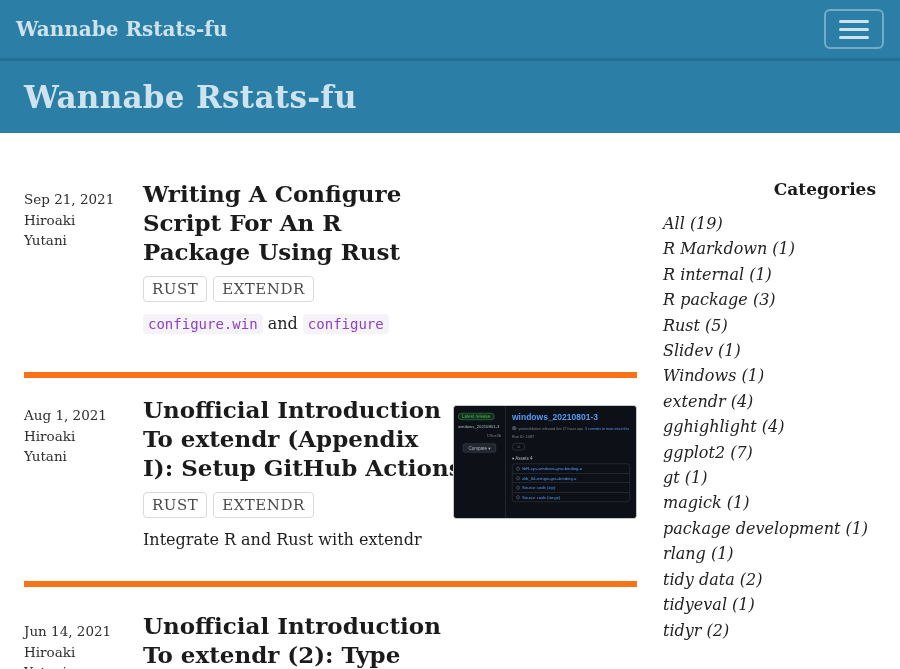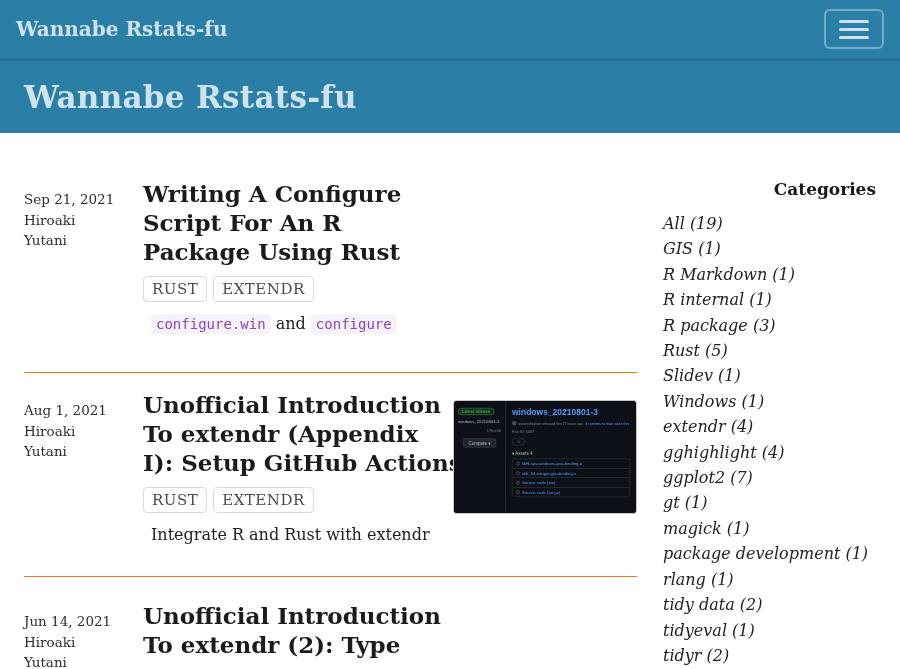--- a/index.html
+++ b/index.html
@@ -20,34 +20,34 @@
   .banner { height:75px; background:#2b7fa7; border-top:3px solid #256f92;
             display:flex; align-items:center; padding:0 24px; }
   .banner h1 { color:#cfe3ee; font-size:31px; font-weight:700; letter-spacing:.3px; }
 
   
   .page { display:flex; padding:46px 24px 0; gap:26px; }
   .posts { width:613px; flex:none; }
   .sidebar { flex:1; }
 
   
-  .post { display:flex; border-bottom:1px solid #f97316; padding:17px 0 36px; }
+  .post { display:flex; border-bottom:6px solid #f97316; padding:17px 0 36px; }
   .post:first-child { padding-top:0; }
   .post.p2 { padding-bottom:29px; }
   .post.p3 { border-bottom:none; padding-top:24px; }
   .pmeta { width:119px; flex:none; padding:10px 24px 0 0; font-size:13.5px;
            line-height:20.5px; color:#2e2e2e; }
   .pbody { flex:1; position:relative; }
   .ptitle { font-weight:700; color:#1b1b1b; margin-bottom:10px; cursor:pointer; }
   .ptitle .tline { font-size:23px; line-height:29px; white-space:nowrap; }
   .tags { display:flex; gap:6px; margin-bottom:10px; }
   .tag { font-size:15px; letter-spacing:.5px; color:#4a4a4a; border:1px solid #d9d9d9;
          border-radius:4px; padding:3px 8px; background:#fff; text-decoration:none;
          cursor:pointer; }
-  .summary { font-size:16px; line-height:24px; color:#1e1e1e;margin-left:8px; }
+  .summary { font-size:16px; line-height:24px; color:#1e1e1e; }
   .summary code { font-family:"DejaVu Sans Mono", monospace; font-size:14px;
                   color:#8d41c4; background:#f5f3f7; padding:2px 5px; border-radius:4px; }
 
   
   .thumb { position:absolute; top:10px; right:0; width:184px; height:114px;
            border:1px solid #c9c9c9; border-radius:4px; overflow:hidden;
            background:#0d1117; cursor:pointer; }
   .gh { width:364px; height:226px; transform:scale(.5); transform-origin:0 0;
         display:flex; background:#0d1117; font-family:"Liberation Sans", sans-serif; }
   .gh-left { width:104px; flex:none; border-right:2px solid #21262d;
@@ -199,21 +199,20 @@
           </h2>
       </div>
     </article>
 
   </section>
 
   <aside class="sidebar">
     <h3>Categories</h3>
     <ul class="cat-list" id="cat-list">
         <li><a>All (19)</a></li>
-        <li><a>GIS (1)</a></li>
         <li><a>R Markdown (1)</a></li>
         <li><a>R internal (1)</a></li>
         <li><a>R package (3)</a></li>
         <li><a>Rust (5)</a></li>
         <li><a>Slidev (1)</a></li>
         <li><a>Windows (1)</a></li>
         <li><a>extendr (4)</a></li>
         <li><a>gghighlight (4)</a></li>
         <li><a>ggplot2 (7)</a></li>
         <li><a>gt (1)</a></li>

